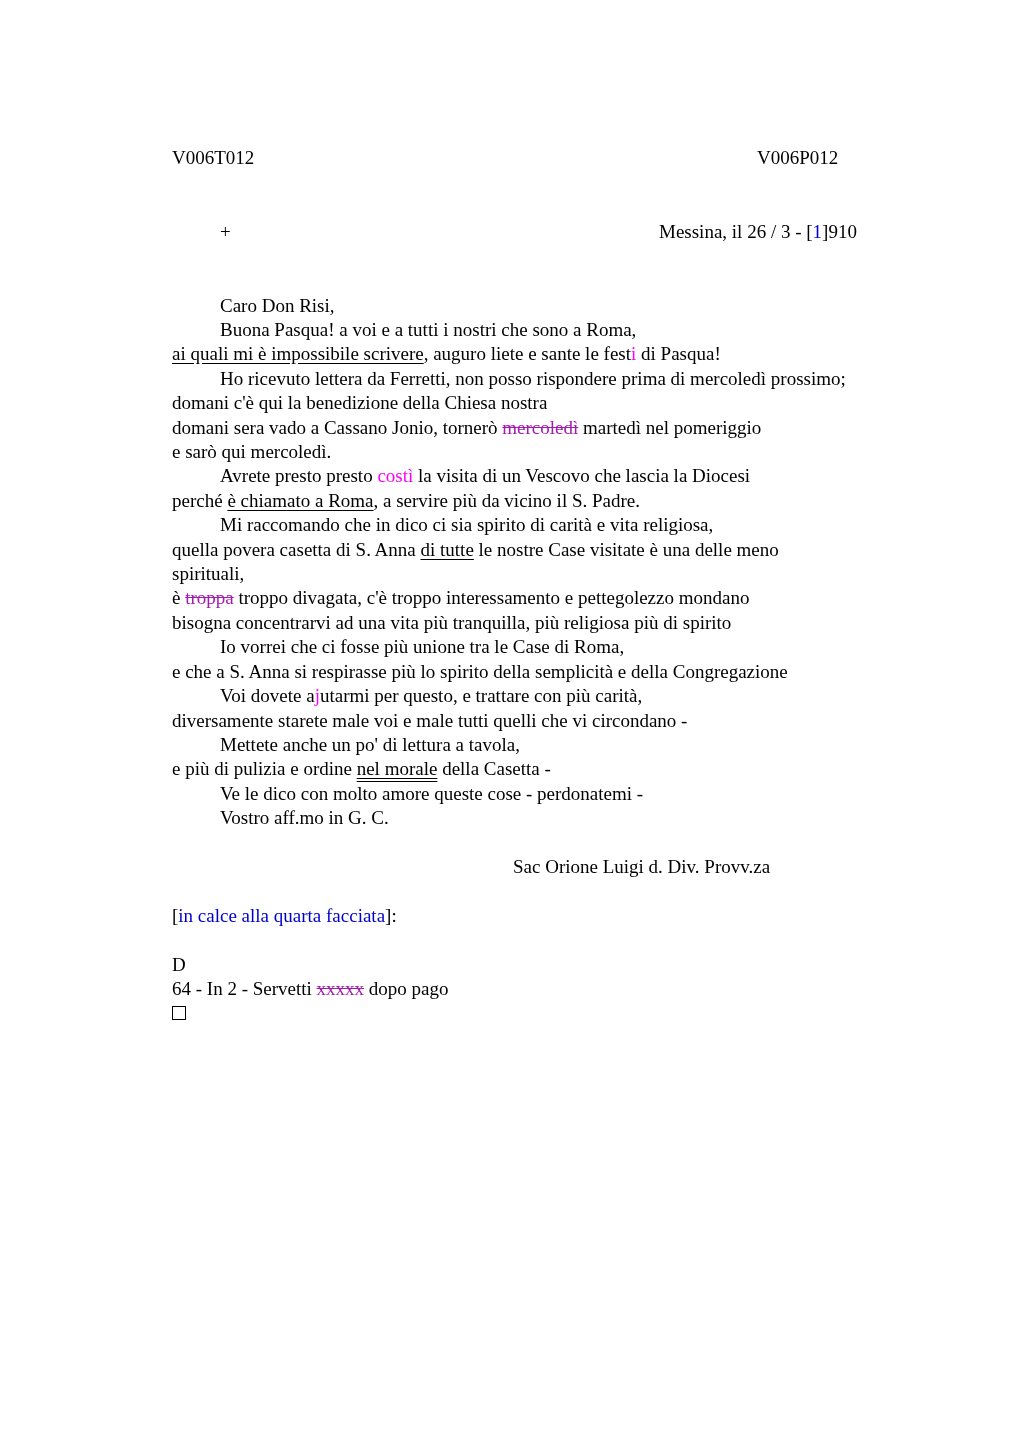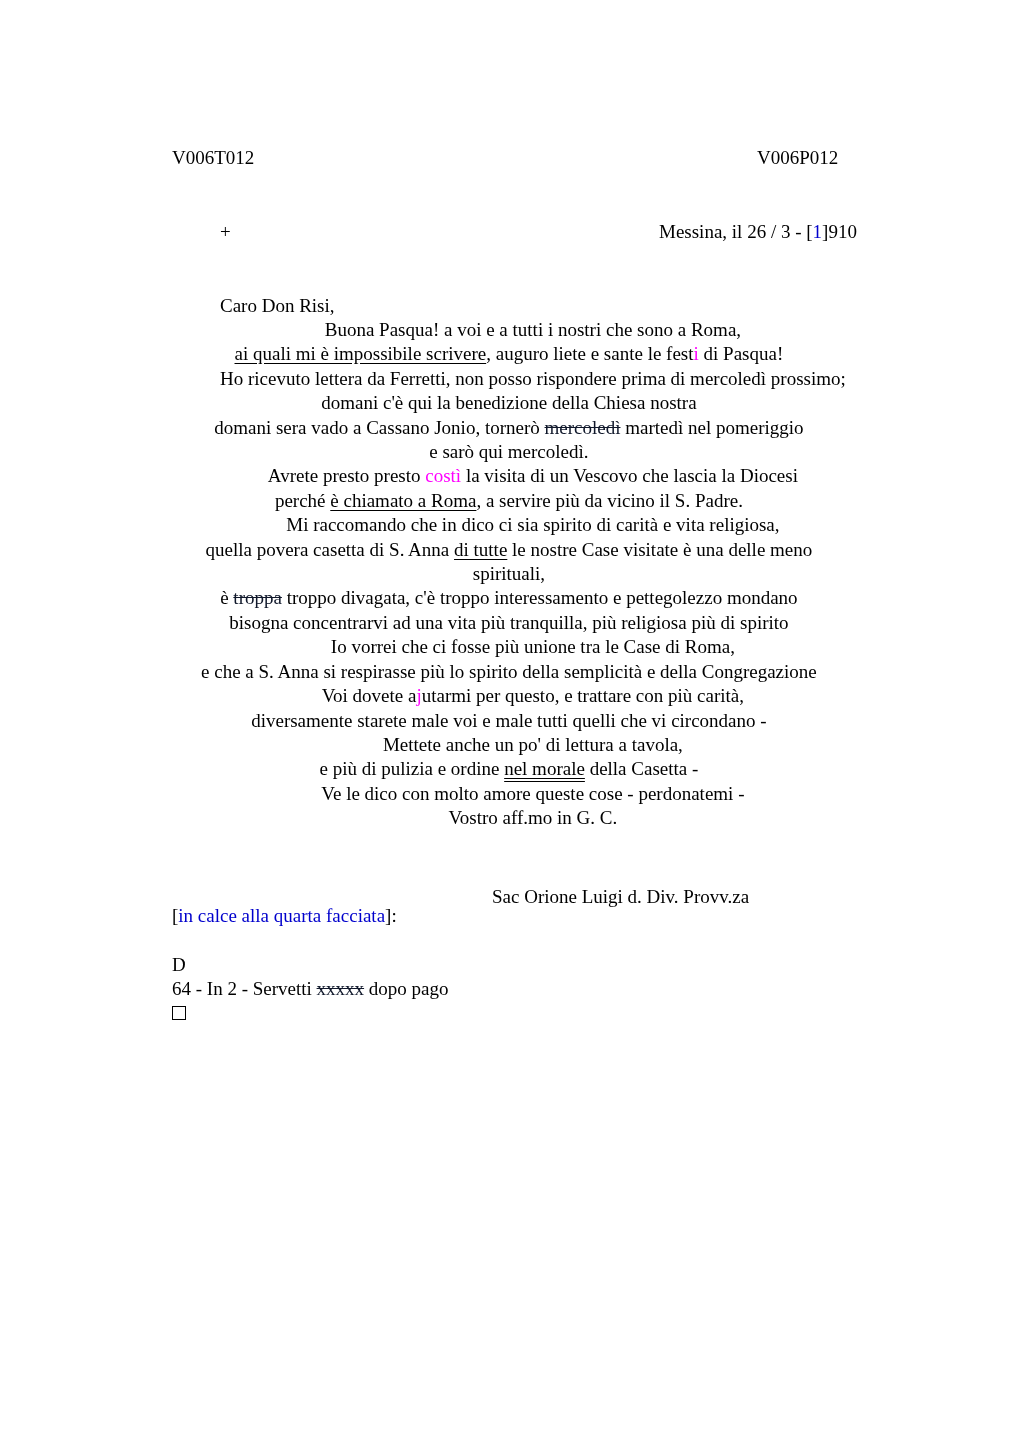--- a/index.html
+++ b/index.html
@@ -4,25 +4,25 @@
 <style>
   html, body { margin: 0; padding: 0; background: #ffffff; }
   body {
     width: 1024px; height: 1450px; position: relative; overflow: hidden;
     font-family: "Liberation Serif", serif; font-size: 19px; color: #000;
   }
   .abs { position: absolute; white-space: nowrap; line-height: 24px; }
   .indent { padding-left: 48px; }
   .u { text-decoration: underline; text-underline-offset: 3px; }
   .uu { text-decoration: underline double; text-underline-offset: 3px; }
-  .del { color: #0f172a; text-decoration: line-through; }
+  .del { color: #a21caf; text-decoration: line-through; }
   .ins { color: #ff00ff; }
   .ed { color: #0000cc; }
   .box { display: inline-block; width: 12px; height: 12px; border: 1.5px solid #000; vertical-align: -1px; }
-  .body-lines { position: absolute; left: 172px; top: 318px; text-align: center; }
+  .body-lines { position: absolute; left: 172px; top: 318px; }
   .body-lines div { white-space: nowrap; line-height: 24.4px; }
 </style>
 </head>
 <body>
 
 <div class="abs" style="left:172px; top:146px;text-align:right;">V006T012</div>
 <div class="abs" style="left:757px; top:146px;">V006P012</div>
 
 <div class="abs" style="left:220px; top:220px;">+</div>
 <div class="abs" style="left:659px; top:220px;">
@@ -48,21 +48,21 @@
   <div class="indent">Io vorrei che ci fosse più unione tra le Case di Roma,</div>
   <div>e che a S. Anna si respirasse più lo spirito della semplicità e della Congregazione</div>
   <div class="indent"><span>Voi dovete a</span><span class="ins">j</span><span>utarmi per questo, e trattare con più carità,</span></div>
   <div>diversamente starete male voi e male tutti quelli che vi circondano -</div>
   <div class="indent">Mettete anche un po' di lettura a tavola,</div>
   <div><span>e più di pulizia e ordine </span><span class="uu">nel morale</span><span> della Casetta -</span></div>
   <div class="indent">Ve le dico con molto amore queste cose - perdonatemi -</div>
   <div class="indent">Vostro aff.mo in G. C.</div>
 </div>
 
-<div class="abs" style="left:492px; top:855px;margin-top:30px;">Sac Orione Luigi d. Div. Provv.za</div>
+<div class="abs" style="left:513px; top:855px;">Sac Orione Luigi d. Div. Provv.za</div>
 
 <div class="abs" style="left:172px; top:904px;">
   <span>[</span><span class="ed">in calce alla quarta facciata</span><span>]:</span>
 </div>
 
 <div class="abs" style="left:172px; top:953px;">D</div>
 <div class="abs" style="left:172px; top:977px;">
   <span>64 - In 2 - Servetti </span><span class="del">xxxxx</span><span> dopo pago</span>
 </div>
 <div class="abs" style="left:172px; top:1001px;"><span class="box"></span></div>

